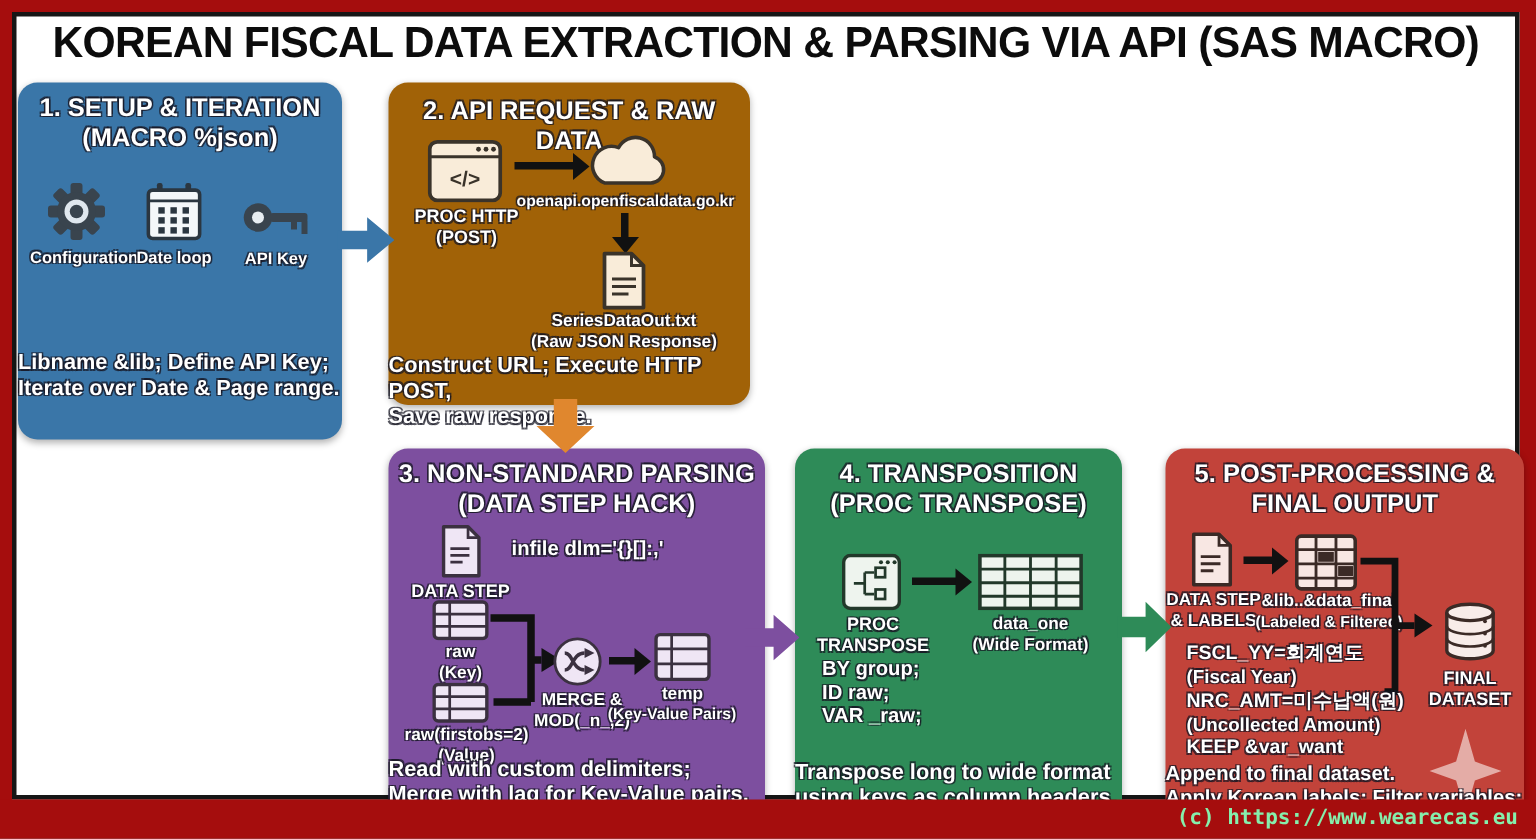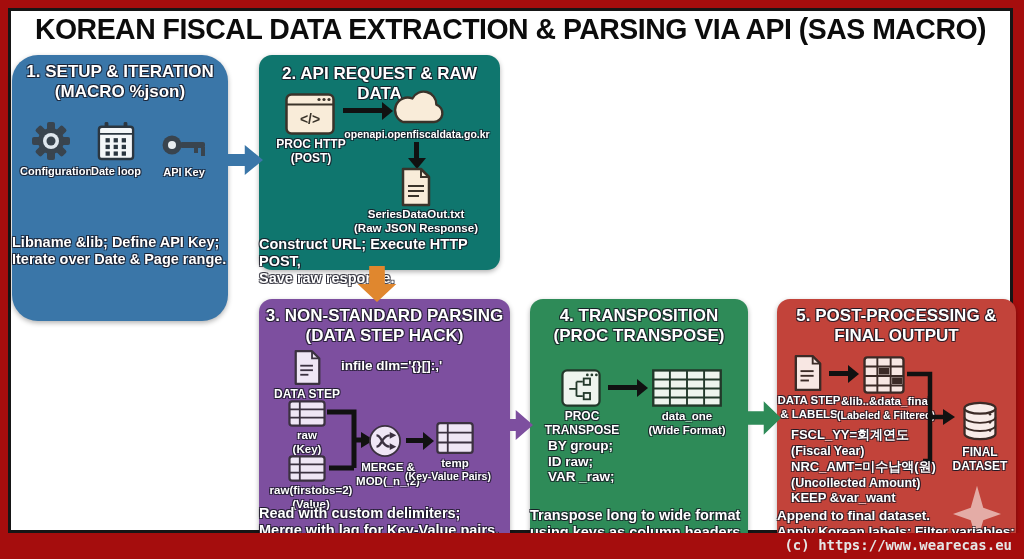--- a/index.html
+++ b/index.html
@@ -3,22 +3,22 @@
 <meta charset="utf-8">
 <style>
   html,body{margin:0;padding:0;background:#7a0808;}
   #stage{position:relative;width:1024px;height:559px;background:#a50d0d;overflow:hidden;
          font-family:"Liberation Sans",sans-serif;}
   #panel{position:absolute;left:8px;top:8px;width:1005px;height:525px;background:#ffffff;
          border:3px solid #161616;box-sizing:border-box;padding-left:28px;}
   .main-title{position:absolute;left:0;right:0;top:2px;text-align:center;font-weight:bold;
          font-size:29px;letter-spacing:-0.5px;color:#0c0c0c;transform:scaleX(0.98);}
   .box{position:absolute;border-radius:13px;box-shadow:0 2px 5px rgba(0,0,0,.3);z-index:2;}
-  #b1{left:12px;top:55px;width:216px;height:266px;background:#3a76a8;border-radius:26px;}
-  #b2{left:259px;top:55px;width:241px;height:215px;background:#0f766e;}
+  #b1{left:12px;top:55px;width:216px;height:238px;background:#3a76a8;}
+  #b2{left:259px;top:55px;width:241px;height:215px;background:#a16207;}
   #b3{left:259px;top:299px;width:251px;height:252px;background:#7d4f9f;}
   #b4{left:530px;top:299px;width:218px;height:252px;background:#2e8b58;}
   #b5{left:777px;top:299px;width:239px;height:252px;background:#c2433a;}
   .wtxt{color:#fff;font-weight:bold;
         text-shadow:-1px -1px 0 rgba(22,22,34,.72),1px -1px 0 rgba(22,22,34,.72),
                     -1px 1px 0 rgba(22,22,34,.72),1px 1px 0 rgba(22,22,34,.72);}
   .bhead{position:absolute;left:0;right:0;text-align:center;font-size:17px;line-height:1.2;}
   .abs{position:absolute;}
   .ctr{text-align:center;}
   .lab11{font-size:11px;line-height:1.2;}
@@ -31,21 +31,21 @@
         border-left:11px solid #111;border-top:9px solid transparent;border-bottom:9px solid transparent;}
   .barrow-v{position:absolute;width:5px;background:#111;}
   .barrow-v:after{content:"";position:absolute;bottom:-10px;left:-6.5px;
         border-top:11px solid #111;border-left:9px solid transparent;border-right:9px solid transparent;}
   .conn{position:absolute;z-index:3;}
   .conn-r{clip-path:polygon(0 33%,52% 33%,52% 8%,100% 50%,52% 92%,52% 67%,0 67%);}
   .conn-d{clip-path:polygon(33% 0,67% 0,67% 50%,92% 50%,50% 100%,8% 50%,33% 50%);}
   .bracket{position:absolute;left:0;top:0;pointer-events:none;}
   #band{position:absolute;left:0;top:533px;width:1024px;height:26px;background:#a50d0d;z-index:9;}
   #footer-text{position:absolute;right:12px;top:4px;font-family:"DejaVu Sans Mono",monospace;
-        font-weight:bold;font-size:14px;color:#e5e5e5;}
+        font-weight:bold;font-size:14px;color:#86efac;}
 </style>
 </head>
 <body>
 
 <div id="stage">
   <div id="panel">
     <div class="main-title">KOREAN FISCAL DATA EXTRACTION &amp; PARSING VIA API (SAS MACRO)</div>
   </div>
 
   <div class="box" id="b1">

